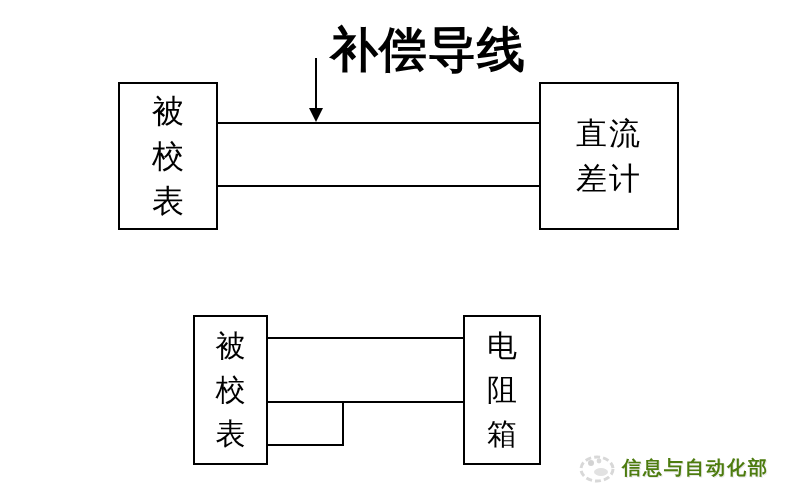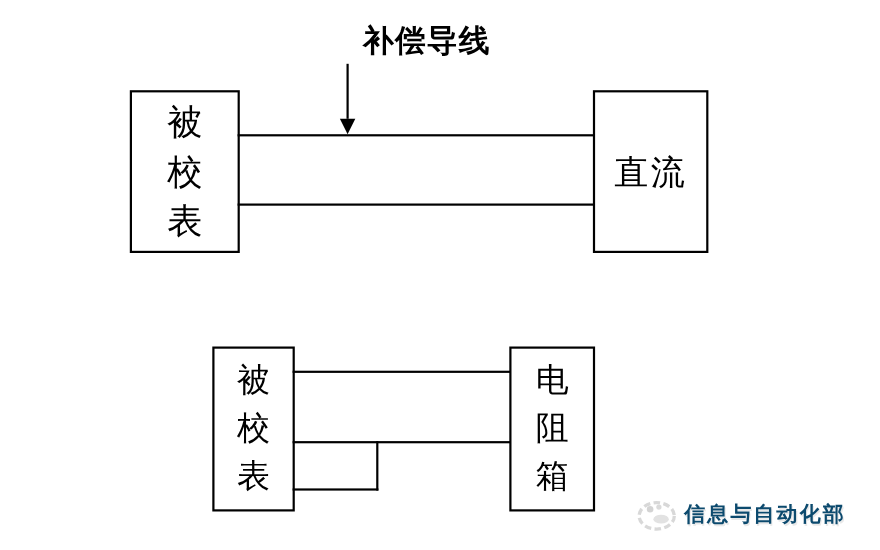--- a/index.html
+++ b/index.html
@@ -14,21 +14,21 @@
     background: #ffffff;
     overflow: hidden;
     font-family: "Liberation Sans", sans-serif;
     color: #000000;
   }
   
   .title {
     position: absolute;
     left: 330px;
     top: 18px;
-    font-size: 28px;
+    font-size: 48px;
     font-weight: bold;
     letter-spacing: 1px;
     font-family: Liberation Serif, serif;
     white-space: nowrap;
   }
   
   .arrow-line {
     position: absolute;
     left: 315px;
     top: 58px;
@@ -58,21 +58,21 @@
     justify-content: center;
     font-family: "Liberation Serif", serif;
   }
   .box span {
     display: block;
     text-align: center;
     white-space: nowrap;
   }
   .box-tl { left: 118px; top: 82px; width: 100px; height: 148px; }
   .box-tl span { font-size: 32px; line-height: 45px; }
-  .box-tr { left: 539px; top: 82px; width: 105px; height: 148px; }
+  .box-tr { left: 539px; top: 82px; width: 140px; height: 148px; }
   .box-tr span { font-size: 31px; line-height: 45px; letter-spacing: 2px; }
   .box-bl { left: 193px; top: 315px; width: 75px; height: 150px; }
   .box-bl span { font-size: 30px; line-height: 44px; }
   .box-br { left: 463px; top: 315px; width: 78px; height: 150px; }
   .box-br span { font-size: 30px; line-height: 44px; }
   
   .wire {
     position: absolute;
     background: #000000;
   }
@@ -91,21 +91,21 @@
     height: 32px;
     opacity: 0.85;
   }
   .wm-text {
     position: absolute;
     left: 622px;
     top: 455px;
     font-size: 19px;
     font-weight: bold;
     letter-spacing: 2px;
-    color: #0c4a6e;
+    color: #4d7c0f;
     text-shadow: 1px 1px 0 #e9e9e9;
     white-space: nowrap;
     font-family: "Liberation Sans", sans-serif;
   }
 </style>
 </head>
 <body>
 
 <div class="canvas">
 
@@ -113,20 +113,21 @@
   <div class="arrow-line"></div>
   <div class="arrow-head"></div>
 
   <div class="box box-tl">
     <span>被</span>
     <span>校</span>
     <span>表</span>
   </div>
   <div class="box box-tr">
     <span>直流</span>
+    <span>差计</span>
   </div>
   <div class="wire w-t1"></div>
   <div class="wire w-t2"></div>
 
   <div class="box box-bl">
     <span>被</span>
     <span>校</span>
     <span>表</span>
   </div>
   <div class="box box-br">

